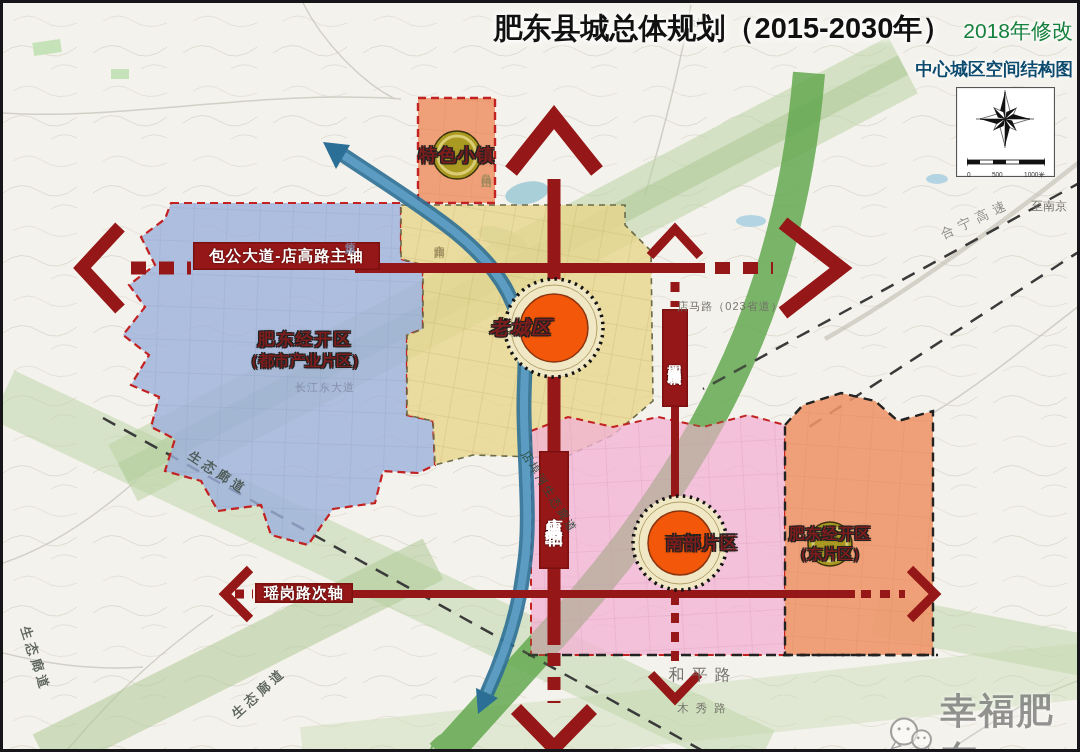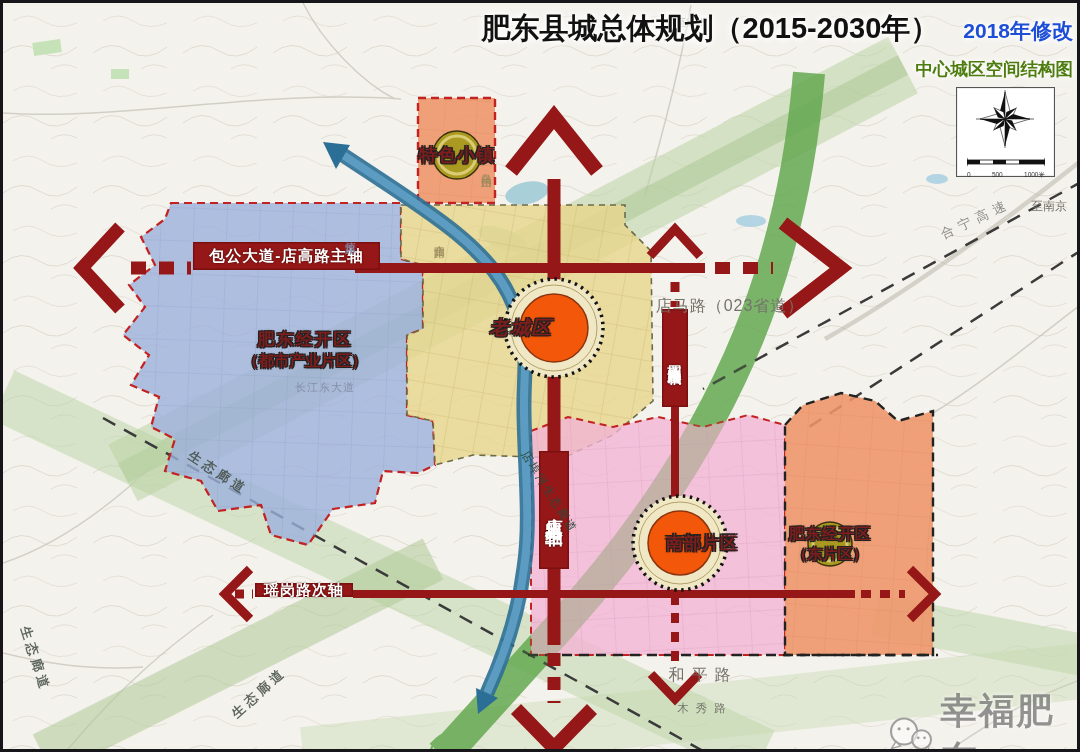--- a/index.html
+++ b/index.html
@@ -23,22 +23,22 @@
     letter-spacing:1px;
   }
   .vtext{writing-mode:vertical-rl;letter-spacing:3px;}
   .eco{font-size:13px;color:#39443a;letter-spacing:4px;font-weight:bold;opacity:.8;}
   .tinyroad{font-size:11px;letter-spacing:1px;opacity:.9;}
   .graylbl{color:#74736b;}
   #titleblock{position:absolute;left:470px;top:6px;width:600px;z-index:3;text-align:right;}
   #titlerow{display:flex;align-items:baseline;justify-content:flex-end;
     text-shadow:0 0 5px #fff,0 0 8px #fff,0 0 12px #fff;}
   #title-main{font-size:29px;font-weight:bold;color:#111;letter-spacing:0px;}
-  #title-rev{font-size:21px;font-weight:bold;color:#1d4ed8;margin-left:24px;}
-  #subtitle{font-size:17.5px;font-weight:bold;color:#4d7c0f;margin-top:8px;
+  #title-rev{font-size:21px;font-weight:normal;color:#15803d;margin-left:12px;}
+  #subtitle{font-size:17.5px;font-weight:bold;color:#0c4a6e;margin-top:8px;
     text-shadow:0 0 5px #fff,0 0 8px #fff;}
   #compassbox{
     position:absolute;left:953px;top:84px;width:97px;height:88px;z-index:3;
     background:#fff;border:1px solid #555;box-shadow:0 0 0 1px #eee inset;
   }
   #scalebar{position:absolute;left:10px;top:64px;width:78px;}
   #scalelabels{display:flex;justify-content:space-between;font-size:6.5px;color:#333;margin-top:1px;}
   #watermark{position:absolute;left:884px;top:684px;z-index:3;display:flex;align-items:center;gap:5px;opacity:.82;}
   #watermark-text{font-size:36px;font-weight:bold;color:#7d7d7d;letter-spacing:2px;
     text-shadow:0 0 4px rgba(255,255,255,.9);}
@@ -205,21 +205,21 @@
       <circle cx="827" cy="541" r="22" fill="#ab9a22" stroke="#3a330c" stroke-width="1.5"></circle>
       <circle cx="827" cy="541" r="17" fill="none" stroke="#d9cc74" stroke-width="3"></circle>
     </g>
   </svg>
 
   <div id="labels">
 
     <div class="axisbox" style="left:190px;top:239px;width:187px;height:28px;font-size:15.5px;">包公大道-店高路主轴</div>
     <div class="axisbox vtext" style="left:536px;top:448px;width:30px;height:118px;font-size:17.5px;">店忠路主轴</div>
     <div class="axisbox vtext" style="left:659px;top:306px;width:26px;height:98px;font-size:14px;letter-spacing:1px;">四顶山路次轴</div>
-    <div class="axisbox" style="left:252px;top:580px;width:98px;height:14px;font-size:15px;">瑶岗路次轴</div>
+    <div class="axisbox" style="left:252px;top:580px;width:98px;height:20px;font-size:15px;">瑶岗路次轴</div>
 
     <div class="lbl outlined" style="left:518px;top:325px;font-size:19px;letter-spacing:2px;font-style:italic;">老城区</div>
     <div class="lbl outlined" style="left:677px;top:540px;font-size:17px;letter-spacing:1px;padding-left:44px;">南部片区</div>
     <div class="lbl outlined" style="left:454px;top:152px;font-size:18px;letter-spacing:1px;">特色小镇</div>
     <div class="lbl" style="left:302px;top:347px;text-align:center;">
       <div class="outlined" style="font-size:17px;letter-spacing:2px;">肥东经开区</div>
       <div class="outlined" style="font-size:15.5px;">（都市产业片区）</div>
     </div>
     <div class="lbl" style="left:827px;top:541px;text-align:center;">
       <div class="outlined" style="font-size:15.5px;letter-spacing:1px;">肥东经开区</div>
@@ -227,21 +227,21 @@
     </div>
 
     <div class="lbl eco" style="left:215px;top:470px;transform:translate(-50%,-50%) rotate(33deg);">生态廊道</div>
     <div class="lbl eco" style="left:256px;top:690px;transform:translate(-50%,-50%) rotate(-42deg);">生态廊道</div>
     <div class="lbl eco" style="left:32px;top:656px;transform:translate(-50%,-50%) rotate(72deg);">生态廊道</div>
     <div class="lbl" style="left:546px;top:489px;transform:translate(-50%,-50%) rotate(58deg);font-size:11.5px;color:#2c4a3c;letter-spacing:2px;">店埠河生态廊道</div>
 
     <div class="lbl" style="left:973px;top:216px;transform:translate(-50%,-50%) rotate(-25deg);font-size:13px;color:#8a8a84;letter-spacing:6px;">合宁高速</div>
     <div class="lbl graylbl" style="left:1046px;top:203px;font-size:12px;">至南京</div>
     <div class="lbl graylbl" style="left:688px;top:20px;font-size:10px;">至徐州</div>
-    <div class="lbl graylbl" style="left:727px;top:303px;font-size:16px;letter-spacing:1px;">店马路（023省道）</div>
+    <div class="lbl graylbl" style="left:727px;top:303px;font-size:11px;letter-spacing:1px;">店马路（023省道）</div>
     <div class="lbl graylbl" style="left:700px;top:672px;font-size:16px;letter-spacing:7px;">和平路</div>
     <div class="lbl graylbl" style="left:702px;top:705px;font-size:11.5px;letter-spacing:7px;">木秀路</div>
     <div class="lbl tinyroad vtext" style="left:347px;top:232px;color:#8289a6;">燎原路</div>
     <div class="lbl tinyroad vtext" style="left:436px;top:236px;color:#97875a;">金阳路</div>
     <div class="lbl tinyroad vtext" style="left:483px;top:164px;color:#97875a;">白马山路</div>
     <div class="lbl tinyroad" style="left:322px;top:384px;color:#8289a6;">长江东大道</div>
   </div>
 
   <div id="titleblock">
     <div id="titlerow">

